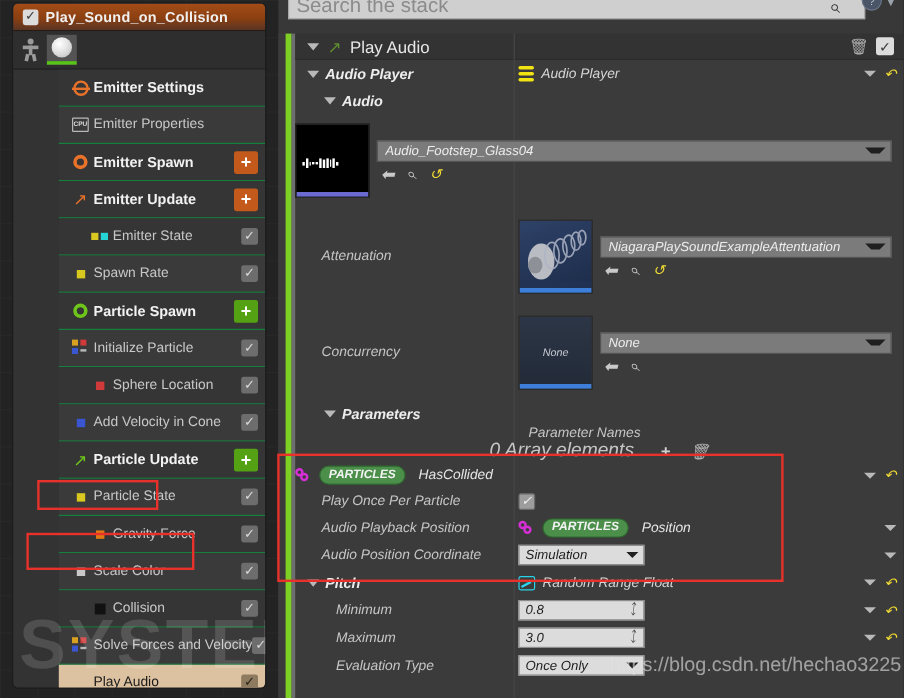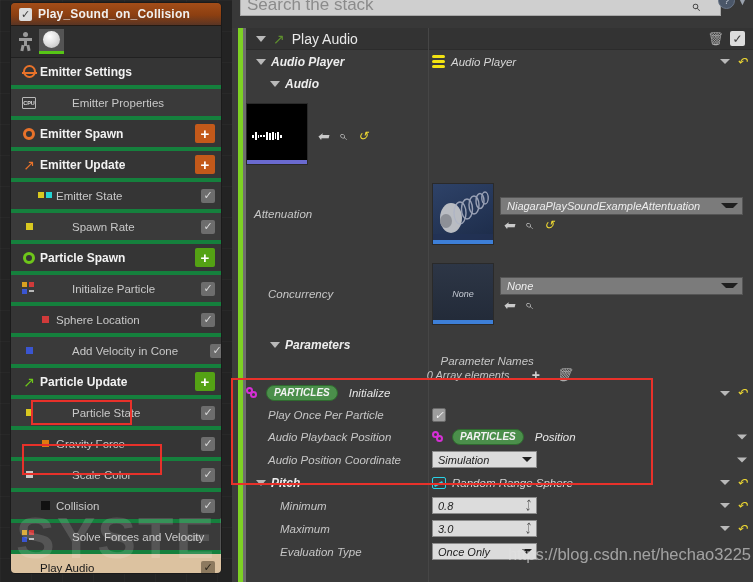--- a/index.html
+++ b/index.html
@@ -52,24 +52,24 @@
     width: 25px; height: 25px; background: #545454; position: relative; overflow: hidden;
   }
   .thumb-mini .ball {
     position: absolute; left: 4px; top: 2px; width: 17px; height: 17px; border-radius: 50%;
     background: radial-gradient(circle at 38% 32%, #ffffff 0%, #e3e3e3 45%, #b7b7b7 100%);
   }
   .thumb-mini .bar { position: absolute; left: 0; bottom: 0; width: 100%; height: 3px; background: #57c516; }
 
   .stack-row {
     height: 31px; display: flex; align-items: center; padding: 0 6px 0 7px;
-    border-bottom: 4px solid #15803d; position: relative;
+    border-bottom: 1px solid #15803d; position: relative; margin-left: 38px;
   }
   .stack-row.group { background: #353535; }
-  .stack-row.module { background: #3a3a3a; gap: 32px; }
+  .stack-row.module { background: #3a3a3a; }
   .stack-row.module-alt { background: #353535; padding-left: 23px; }
   .stack-row.selected { background: #dcc2a0; }
   .stack-row .ico { width: 22px; display: flex; align-items: center; justify-content: center; flex: none; }
   .stack-row .lbl { font-size: 11.5px; color: #c8c8c8; white-space: nowrap; }
   .stack-row.group .lbl { color: #f2f2f2; font-weight: bold; font-size: 12px; }
   .stack-row.selected .lbl { color: #1a1a1a; }
   .stack-row .right { margin-left: auto; display: flex; align-items: center; }
   .mini-check {
     width: 14px; height: 14px; background: #6d6d6d; border-radius: 2px;
     display: flex; align-items: center; justify-content: center;
@@ -214,21 +214,21 @@
   .pill {
     display: inline-block; background: #4b8f4b; border: 1px solid #2f6b2f; border-radius: 9px;
     padding: 1px 7px; font-size: 10px; font-weight: bold; color: #f2f2f2; line-height: 1.25;
   }
   .pill-txt { font-size: 11.5px; color: #e6e6e6; padding-left: 5px; }
 
   .gray-check {
     width: 14px; height: 14px; background: #9d9d9d; border: 1px solid #6a6a6a; border-radius: 2px;
     display: flex; align-items: center; justify-content: center; color: #efefef; font-size: 11px; line-height: 1;
   }
-  .array-txt { font-size: 11px; color: #c6c6c6; }
+  .array-txt { font-size: 16px; color: #c6c6c6; }
   .plus-ico { font-size: 14px; color: #d0d0d0; line-height: 1; font-weight: bold; }
   .chart-ico {
     width: 14px; height: 12px; border: 1.5px solid #2ad2e8; border-radius: 2px; position: relative; flex:none;
   }
   .chart-ico:after {
     content: ""; position: absolute; left: 1px; top: 5px; width: 9px; height: 2px; background: #2ad2e8;
     transform: rotate(-28deg);
   }
   .watermark-url {
     position: absolute; right: 2px; bottom: 18px; font-size: 16.5px; color: rgba(225,225,225,.62);
@@ -488,30 +488,34 @@
                   <i style="height:8px"></i>
                   <i style="height:7px"></i>
                   <i style="height:8px"></i>
                   <i style="height:6px"></i>
                   <i style="height:8px"></i>
                   <i style="height:3px"></i>
                 </span>
                 <span class="underbar" style="background: rgb(106, 106, 208);"></span>
               </span>
               <span style="display: flex; flex-direction: column; min-width: 0px; flex: 1 1 0%; padding-right: 10px;">
+                <span class="asset-combo">
+                  <span class="t">Audio_Footstep_Glass04</span>
+                  <span class="a"></span>
+                </span>
                 <span class="asset-tools">
                   <span class="back-arrow">⬅</span>
                   <span class="mag">⌕</span>
                   <span class="revert">↺</span>
                 </span>
               </span>
             </div>
           </div>
           <div class="prow" style="min-height: 80px;">
-            <div class="lcol" style="padding-left: 8px; align-self: center;"><span>Attenuation</span></div>
+            <div class="lcol" style="padding-left: 22px; align-self: center;"><span>Attenuation</span></div>
             <div class="rcol">
               <span class="thumb thumb-atten">
                 <svg width="62" height="62" viewBox="0 0 62 62" style="position:absolute;left:0;top:0;">
                   <ellipse cx="18" cy="34" rx="11" ry="15" fill="#b9bcc2"></ellipse>
                   <ellipse cx="13" cy="37" rx="6" ry="7" fill="#8d9097"></ellipse>
                   <g fill="none" stroke="#aeb4c6" stroke-width="1.4" opacity=".85">
                     <ellipse cx="27" cy="29" rx="6" ry="11"></ellipse>
                     <ellipse cx="34" cy="25" rx="5.5" ry="10"></ellipse>
                     <ellipse cx="41" cy="21" rx="5" ry="9"></ellipse>
                     <ellipse cx="47" cy="17" rx="4" ry="7.5"></ellipse>
@@ -569,21 +573,21 @@
             <span class="endtools">
               <span class="dd-arrow"></span>
               <span class="revert">↶</span>
             </span>
             <div class="rcol">
               <span class="link-ico">
                 <i style="left:0;top:0;"></i>
                 <i style="left:4px;top:4px;"></i>
               </span>
               <span class="pill">PARTICLES</span>
-              <span class="pill-txt">Initialize</span>
+              <span class="pill-txt">HasCollided</span>
             </div>
           </div>
           <div class="prow" style="min-height: 22px;">
             <div class="lcol" style="padding-left: 22px;"><span>Play Once Per Particle</span></div>
             <div class="rcol">
               <span class="gray-check">✓</span>
             </div>
           </div>
           <div class="prow" style="min-height: 22px;">
             <div class="lcol" style="padding-left: 22px;"><span>Audio Playback Position</span></div>
@@ -612,21 +616,21 @@
             </div>
           </div>
           <div class="prow" style="min-height: 23px;">
             <div class="lcol bold"><span class="tri" style="display: inline-block; vertical-align: middle; margin-right: 5px;"></span><span>Pitch</span></div>
             <span class="endtools">
               <span class="dd-arrow"></span>
               <span class="revert">↶</span>
             </span>
             <div class="rcol">
               <span class="chart-ico"></span>
-              <span style="font-size: 11.5px; color: rgb(214, 214, 214);">Random Range Sphere</span>
+              <span style="font-size: 11.5px; color: rgb(214, 214, 214);">Random Range Float</span>
             </div>
           </div>
           <div class="prow" style="min-height: 23px;">
             <div class="lcol" style="padding-left: 34px;"><span>Minimum</span></div>
             <span class="endtools">
               <span class="dd-arrow"></span>
               <span class="revert">↶</span>
             </span>
             <div class="rcol">
               <span class="white-input">

